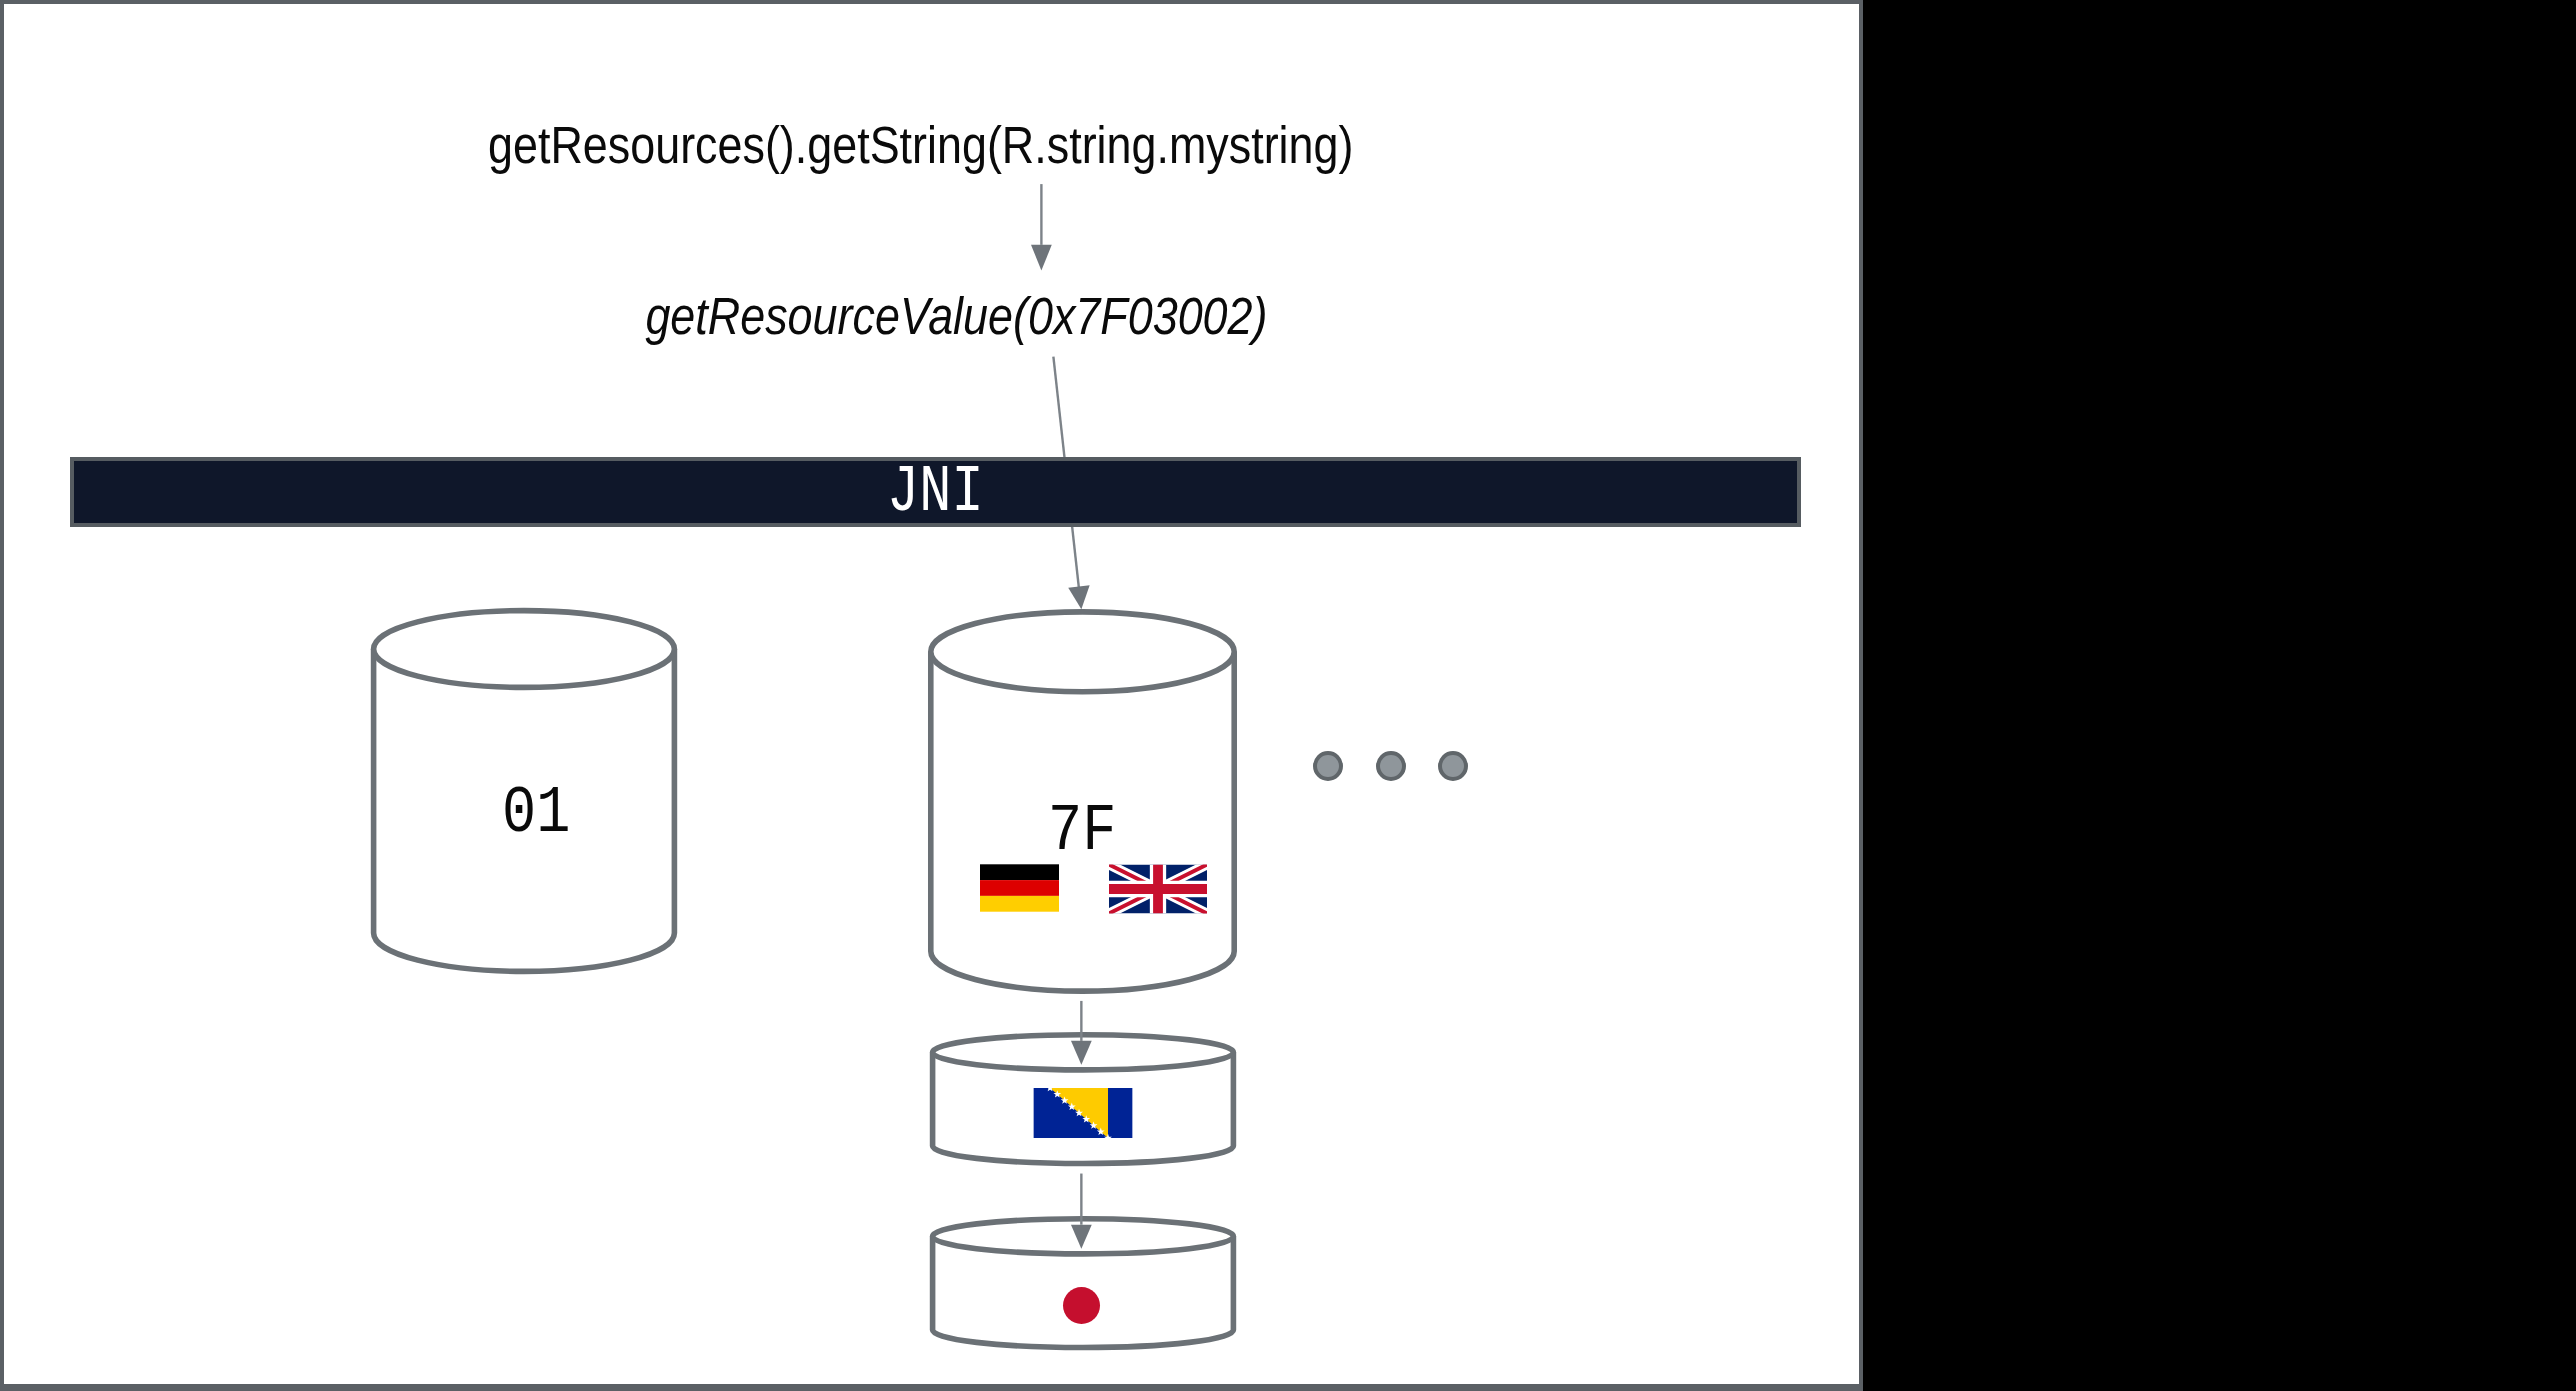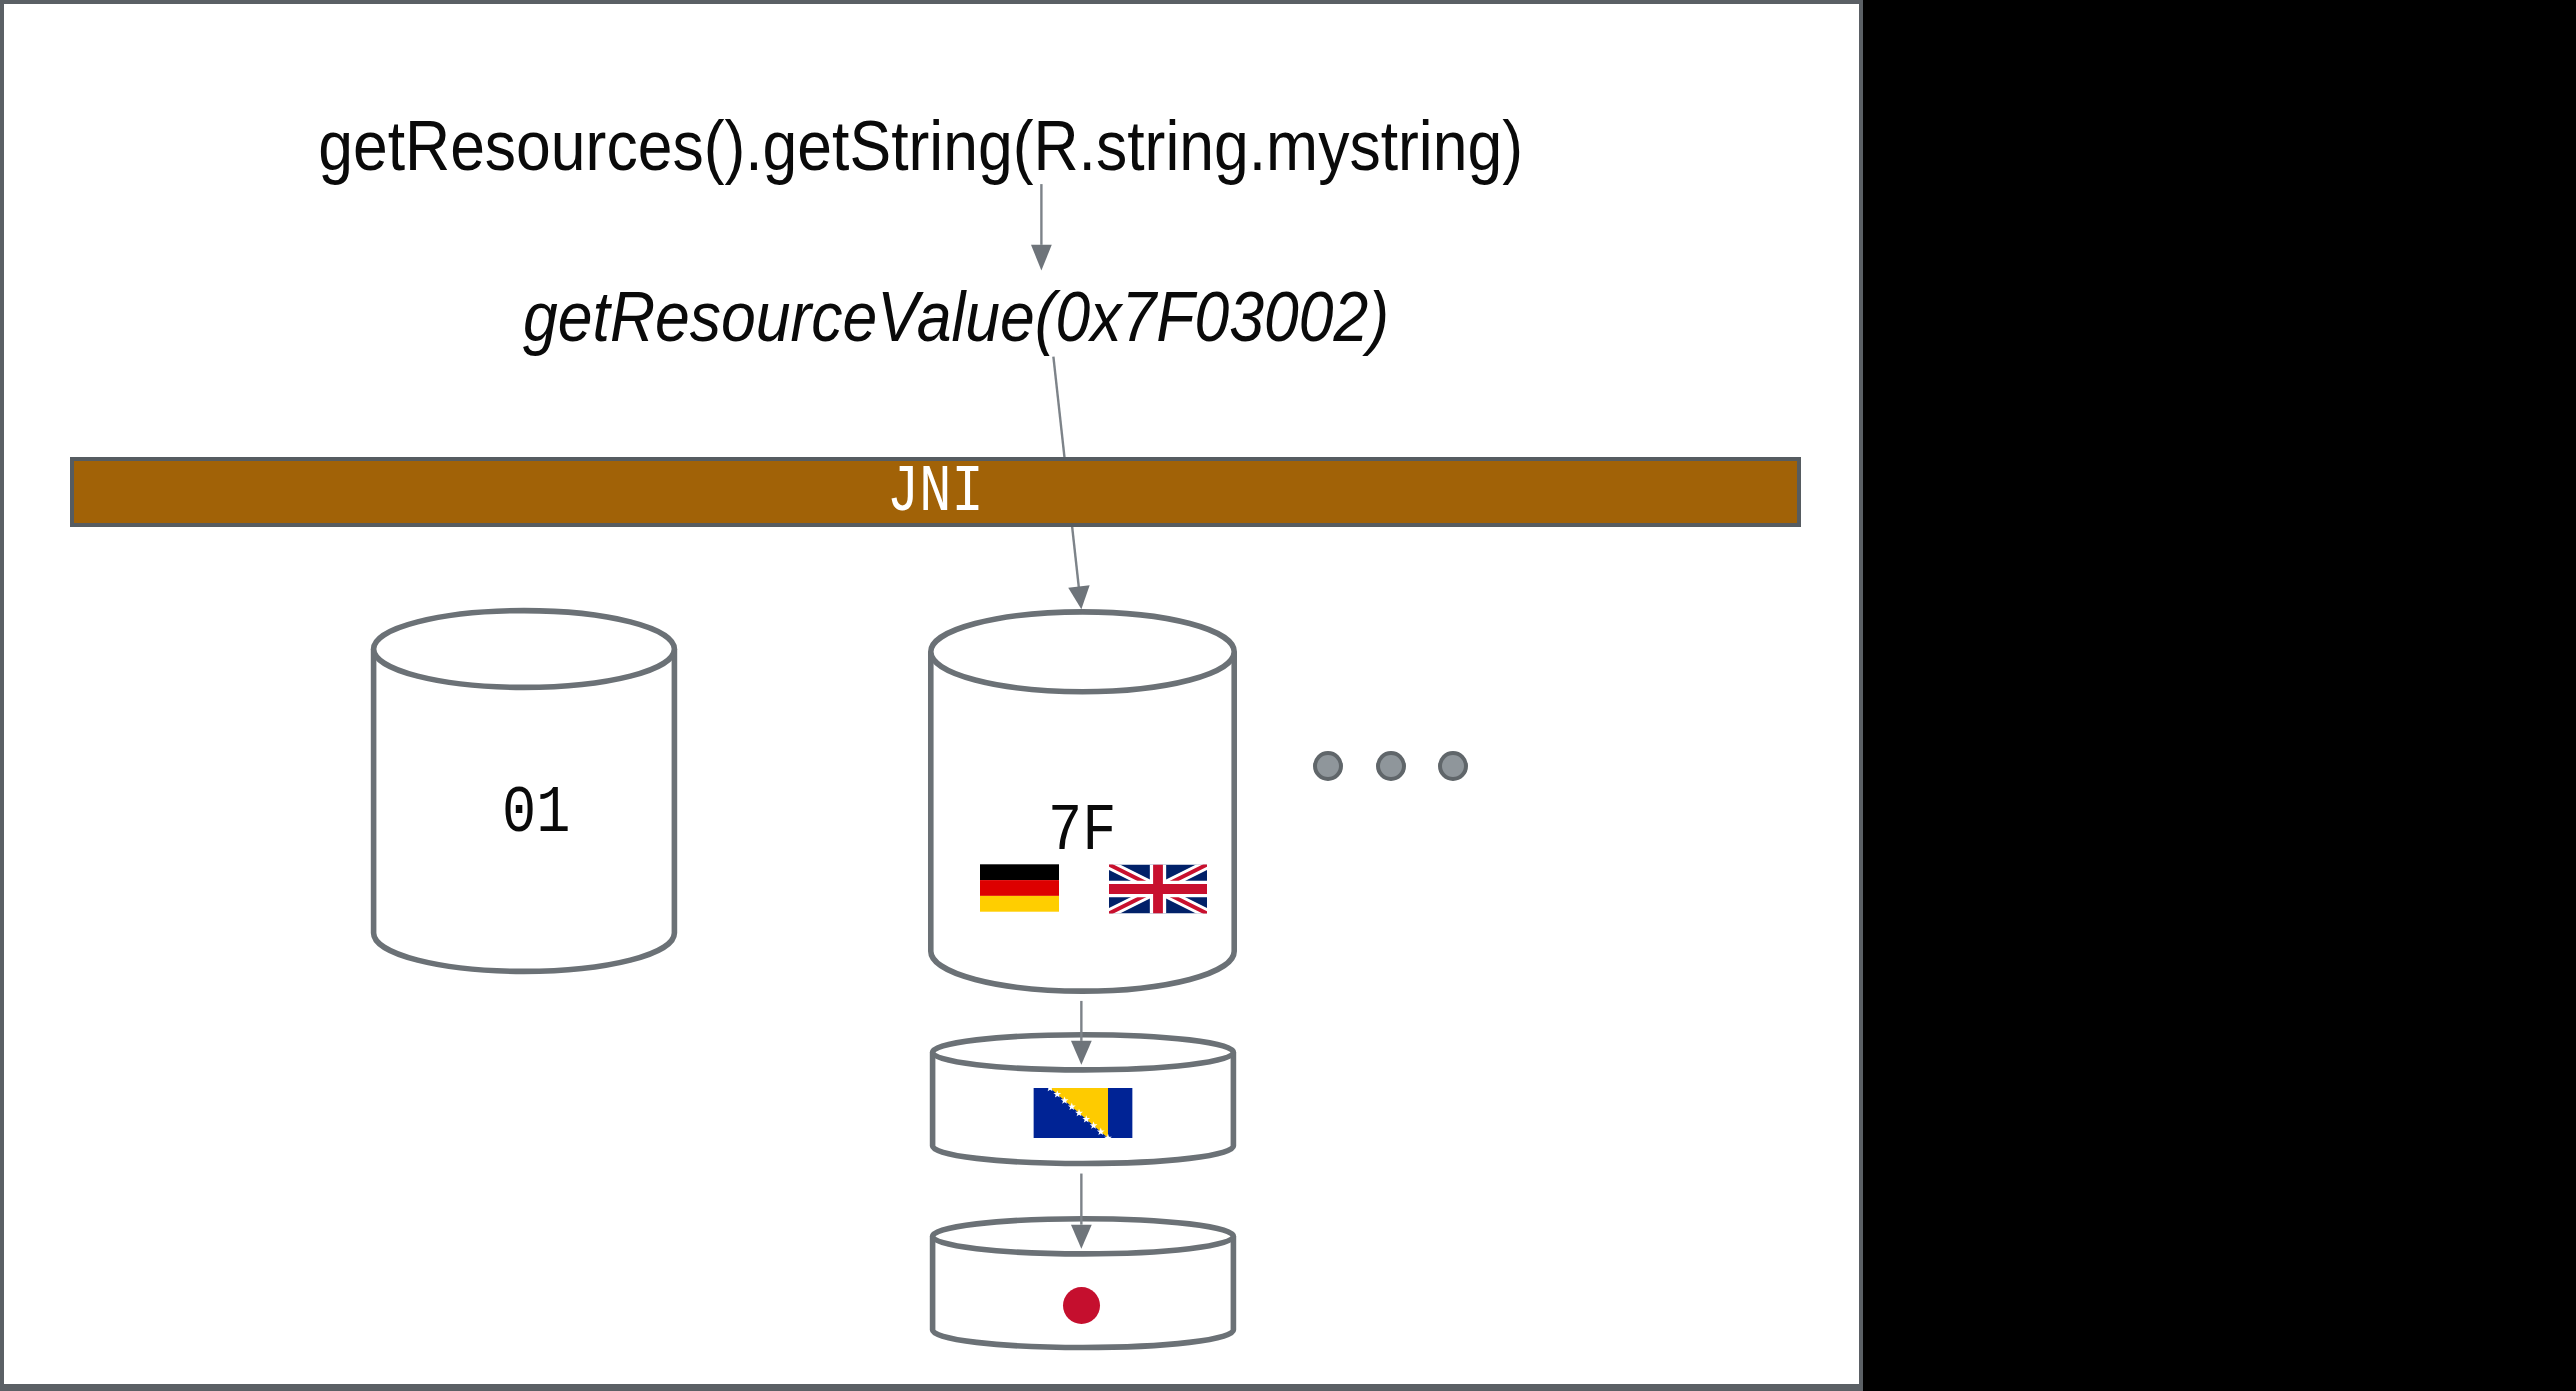--- a/index.html
+++ b/index.html
@@ -22,34 +22,34 @@
   .black-margin{
     position:absolute;top:0;right:0;
     width:713px;height:1392px;
     background:#000;z-index:0;
   }
   .title-line{
     position:absolute;
     width:1599px;
     text-align:center;
     color:#0a0a0a;
-    font-size:71px;
+    font-size:51px;
     line-height:69px;
     white-space:nowrap;
     z-index:2;
   }
   .cond{display:inline-block;transform:scaleX(0.88);transform-origin:50% 50%;}
   #call-line{left:121px;top:111px;}
   #resolve-line{left:157px;top:282px;font-style:italic;}
   .arrows{position:absolute;left:0;top:0;z-index:3;pointer-events:none;}
   .jni-bar{
     position:absolute;left:70px;top:457px;
     width:1731px;height:70px;
     box-sizing:border-box;
-    background:#a16207;
+    background:#0f172a;
     border:4.8px solid #565c61;
     display:flex;align-items:center;justify-content:center;
     z-index:6;
   }
   .jni-bar .jni-text{
     color:#ffffff;
     font-family:"Liberation Mono", monospace;
     font-size:67px;line-height:67px;
     transform:scaleX(0.8);
     transform-origin:50% 50%;

